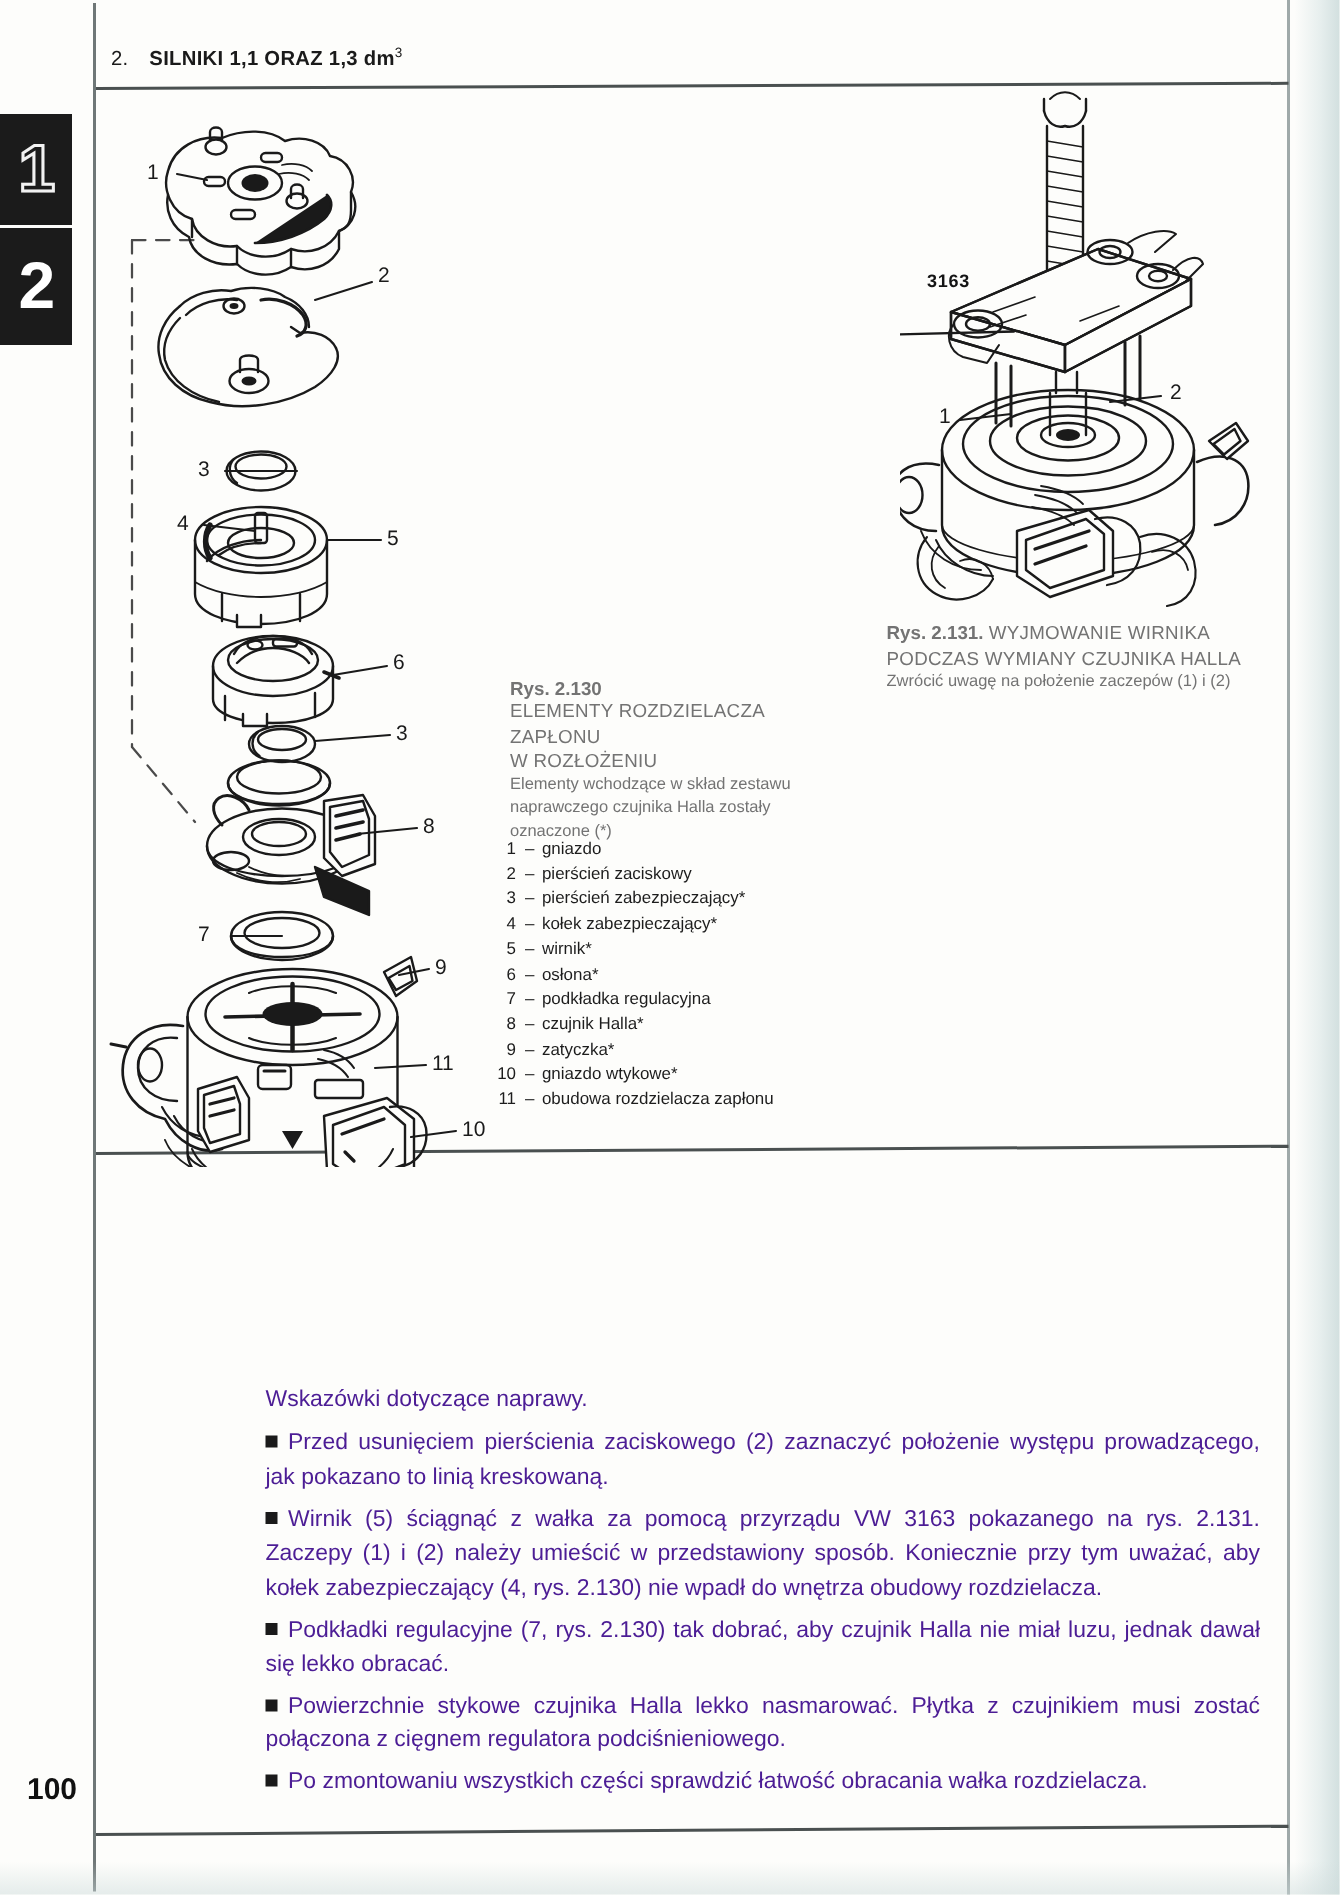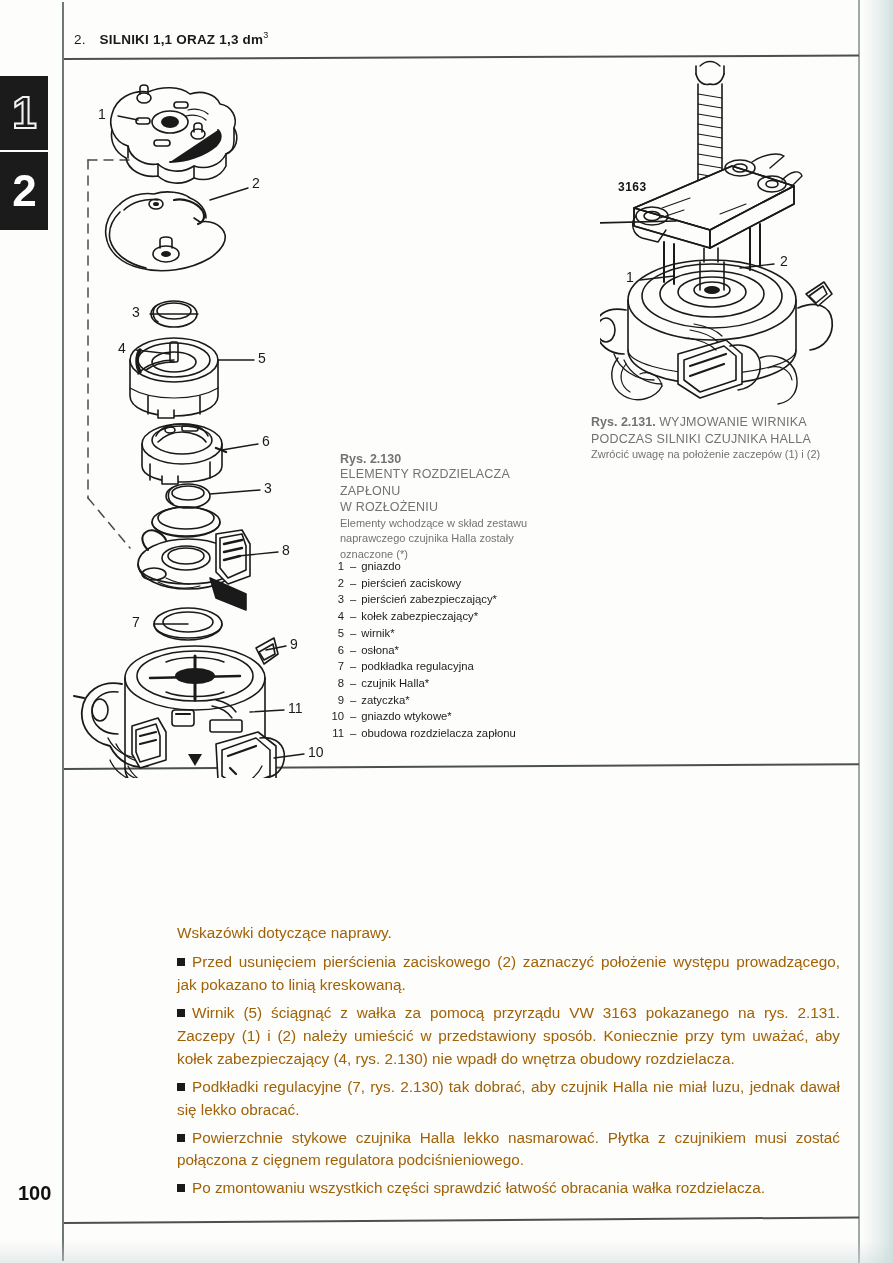--- a/index.html
+++ b/index.html
@@ -58,21 +58,21 @@
   #cap-2130{left:340px;top:452px;width:225px;}
   #cap-2131{left:591px;top:414px;width:268px;}
   
   .legend{position:absolute;left:322px;top:558px;font-size:11.3px;line-height:1.48;color:#1d1d1d;}
   .legend .row{display:flex;}
   .legend .idx{width:22px;text-align:right;margin-right:6px;}
   .legend .dash{margin-right:5px;}
   
   .body-text{
     position:absolute;left:177px;top:922px;width:663px;
-    font-size:15.3px;line-height:1.50;color:#a16207;
+    font-size:15.3px;line-height:1.50;color:#4c1d95;
   }
   .body-text p{margin:0 0 1px 0;}
   .body-text p.lead{margin-bottom:6px;}
   .body-text p.bullet{margin-bottom:5px;text-align:justify;}
   .body-text p.bullet .bq{
     display:inline-block;width:8px;height:8px;background:#1a1a1a;
     margin-right:7px;vertical-align:1px;
   }
   .page-num{
     position:absolute;left:18px;top:1182px;
@@ -491,21 +491,21 @@
         <span class="dash">–</span>
         <span>obudowa rozdzielacza zapłonu</span>
       </div>
   </div>
 
   <div class="cap" id="cap-2131">
     <div style="font-size:12.5px;">
       <span class="rys">Rys. 2.131.</span>
       <span class="title">WYJMOWANIE WIRNIKA</span>
     </div>
-    <div class="title">PODCZAS SILNIKI CZUJNIKA HALLA</div>
+    <div class="title">PODCZAS WYMIANY CZUJNIKA HALLA</div>
     <div class="sub">Zwrócić uwagę na położenie zaczepów (1) i (2)</div>
   </div>
 
   <div class="body-text">
     <p class="lead">Wskazówki dotyczące naprawy.</p>
     <p class="bullet"><span class="bq"></span><span>Przed usunięciem pierścienia zaciskowego (2) zaznaczyć położenie występu prowadzącego, jak pokazano to linią kreskowaną.</span></p>
     <p class="bullet"><span class="bq"></span><span>Wirnik (5) ściągnąć z wałka za pomocą przyrządu VW 3163 pokazanego na rys. 2.131. Zaczepy (1) i (2) należy umieścić w przedstawiony sposób. Koniecznie przy tym uważać, aby kołek zabezpieczający (4, rys. 2.130) nie wpadł do wnętrza obudowy rozdzielacza.</span></p>
     <p class="bullet"><span class="bq"></span><span>Podkładki regulacyjne (7, rys. 2.130) tak dobrać, aby czujnik Halla nie miał luzu, jednak dawał się lekko obracać.</span></p>
     <p class="bullet"><span class="bq"></span><span>Powierzchnie stykowe czujnika Halla lekko nasmarować. Płytka z czujnikiem musi zostać połączona z cięgnem regulatora podciśnieniowego.</span></p>
     <p class="bullet"><span class="bq"></span><span>Po zmontowaniu wszystkich części sprawdzić łatwość obracania wałka rozdzielacza.</span></p>

